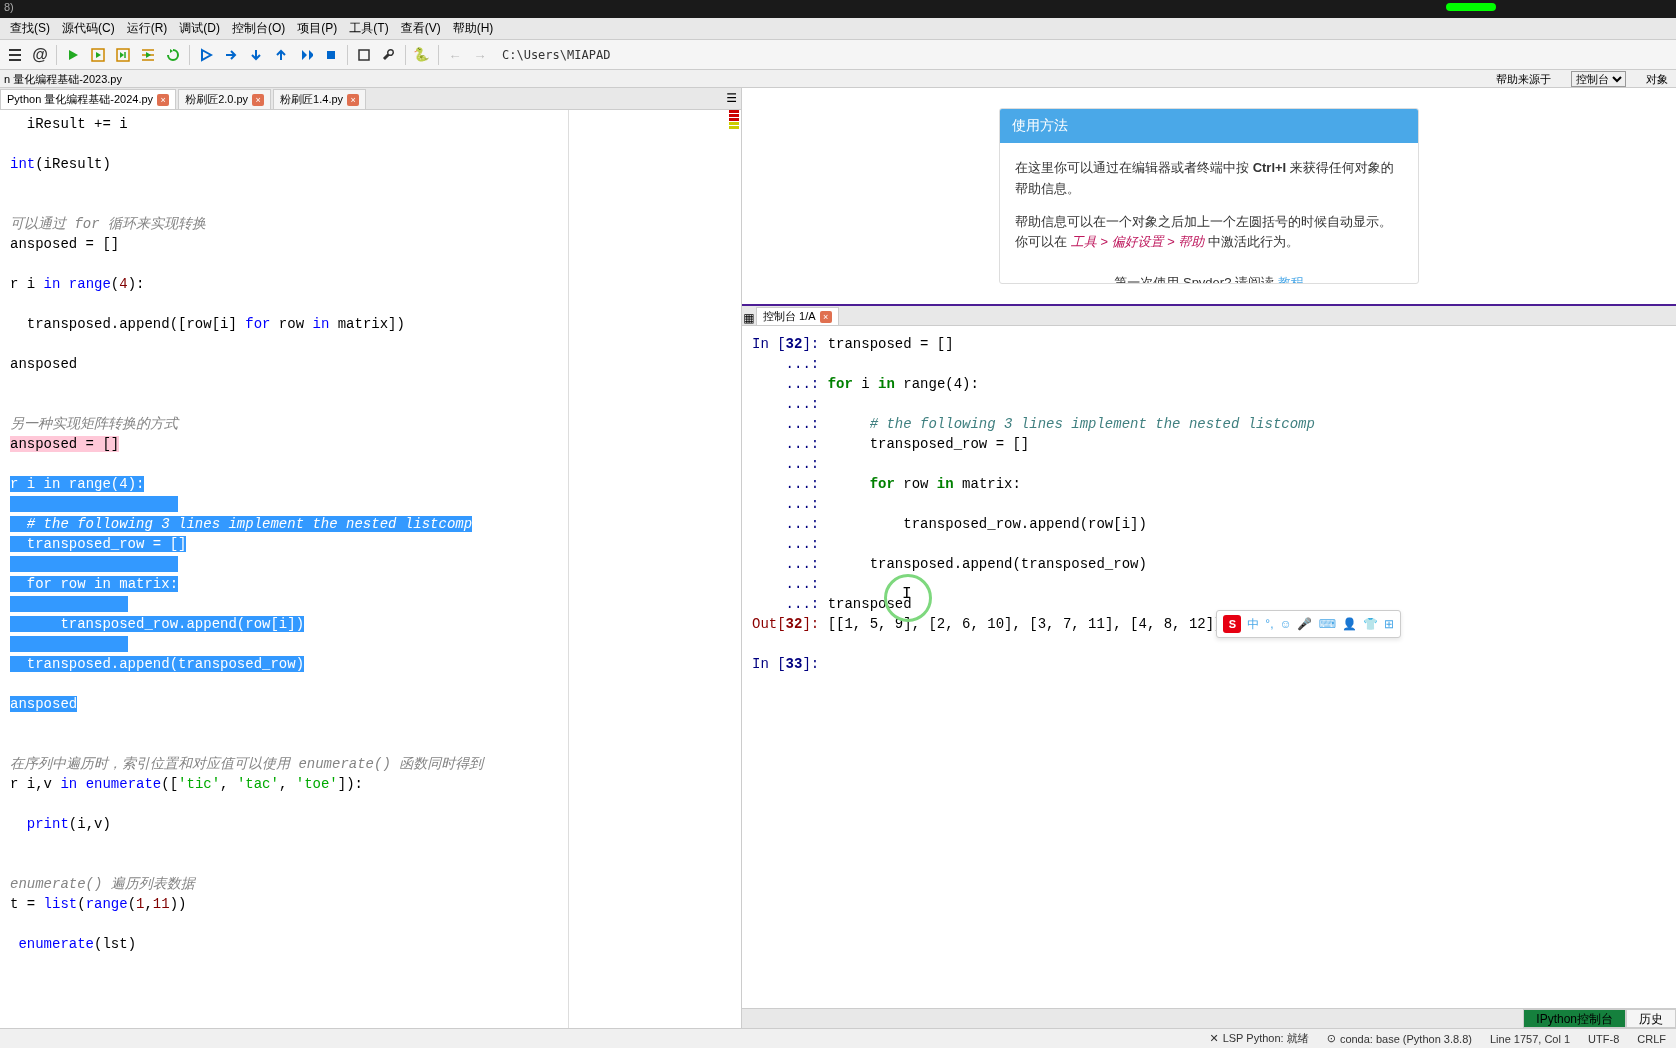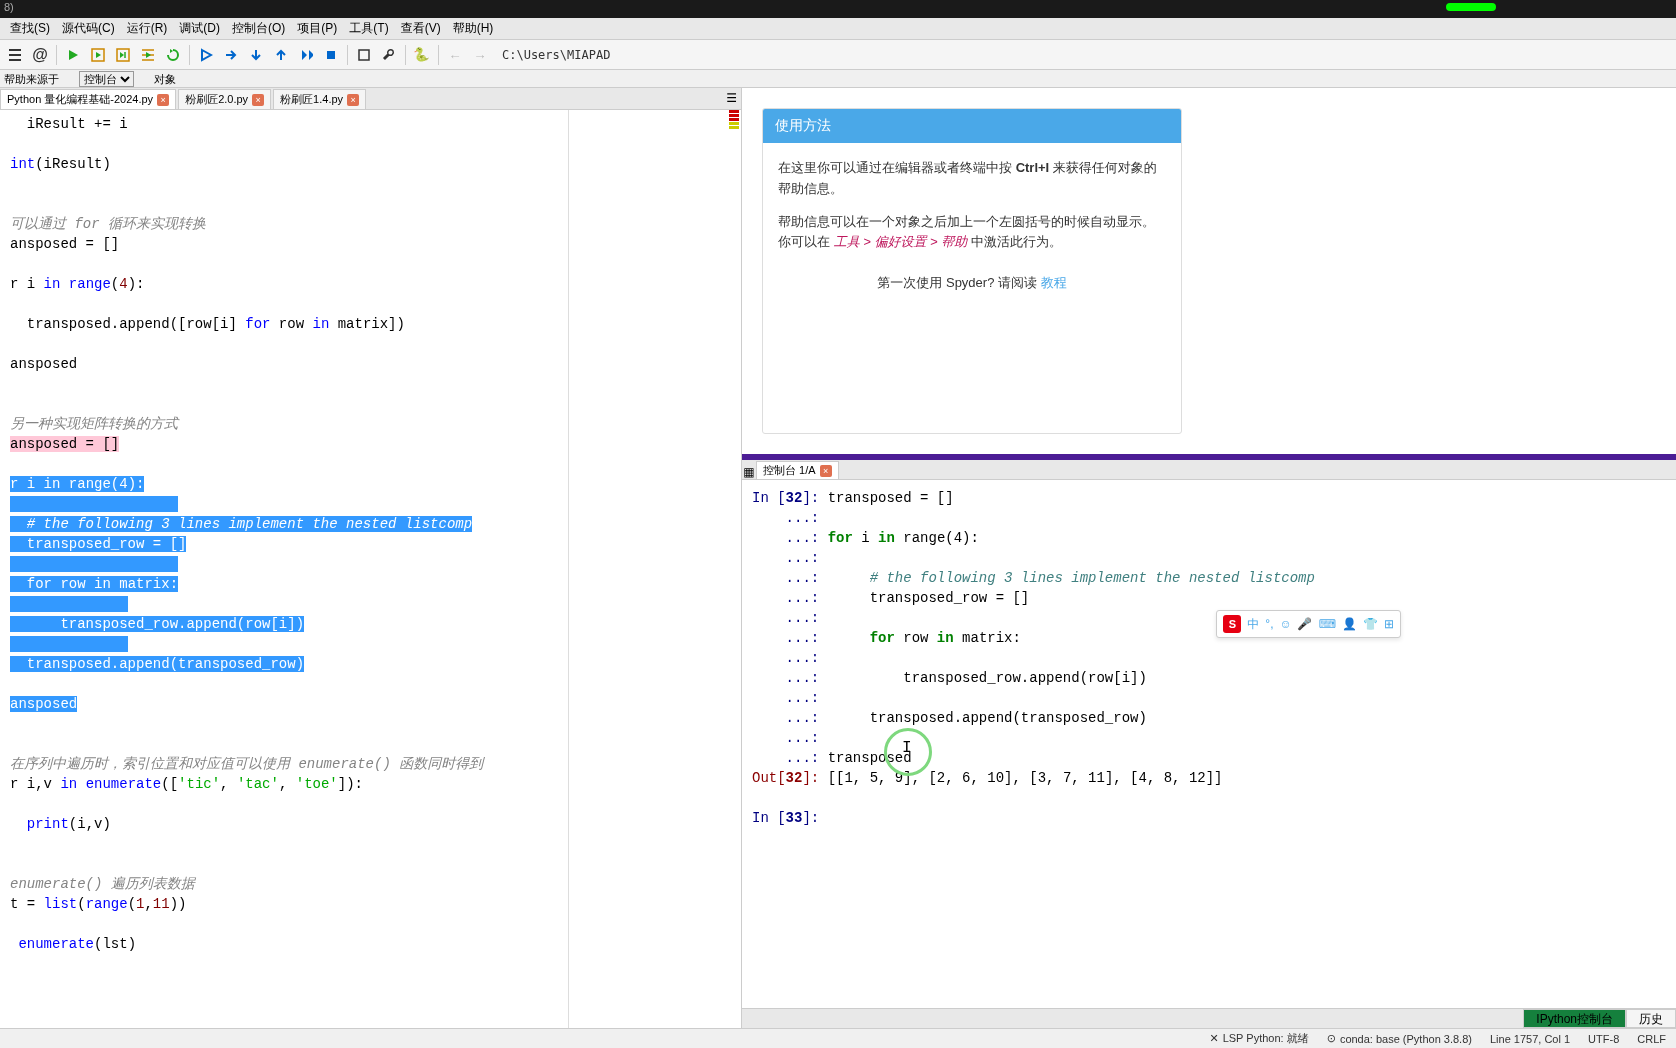--- a/index.html
+++ b/index.html
@@ -40,21 +40,21 @@
 .kw { color: #0000ff; }
 .cm { color: #848484; font-style: italic; }
 .str { color: #00aa00; }
 .num { color: #800000; }
 .hl { background: #ffc8d8; }
 .sel { background: #3399ff; color: #fff; }
 .sel .kw, .sel .cm, .sel .str, .sel .num { color: #fff; }
 
 .right-pane { flex: 1; display: flex; flex-direction: column; }
 
-.help-pane { height: 372px; background: #fff; border-bottom: 6px solid #4c1d95; padding: 20px; display: flex; }
+.help-pane { height: 218px; background: #fff; border-bottom: 2px solid #4c1d95; padding: 20px; display: flex; justify-content: center; }
 .help-card { width: 420px; border: 1px solid #ddd; border-radius: 3px; overflow: hidden; }
 .help-header { background: #4aa8e8; color: #fff; padding: 8px 12px; font-size: 14px; }
 .help-body { padding: 15px; font-size: 13px; line-height: 1.6; color: #333; }
 .help-body p { margin-bottom: 12px; }
 .help-body em { font-style: italic; color: #be185d; }
 .help-body a { color: #4aa8e8; text-decoration: none; }
 .help-footer { text-align: center; padding: 8px; font-size: 13px; }
 
 .right-tabs { height: 22px; background: #e8e8e8; border-bottom: 1px solid #ccc; display: flex; justify-content: flex-end; }
 .right-tab { padding: 2px 12px; border: 1px solid #ccc; border-bottom: none; background: #f0f0f0; font-size: 12px; cursor: pointer; }
@@ -187,20 +187,21 @@
     </button>
   <div class="toolbar-sep"></div>
   <button class="toolbar-btn" style="color:#3776ab;font-weight:bold;">🐍</button>
   <div class="toolbar-sep"></div>
   <button class="toolbar-btn" style="color:#bbb;">←</button>
   <button class="toolbar-btn" style="color:#bbb;">→</button>
   <span class="toolbar-path">C:\Users\MIAPAD</span>
 </div>
 
 <div class="breadcrumb">
+  <div class="breadcrumb-left">n 量化编程基础-2023.py</div>
   <div class="breadcrumb-right">
     <span>帮助来源于</span>
     <select class="breadcrumb-select"><option>控制台</option></select>
     <span>对象</span>
   </div>
 </div>
 
 <div class="main">
 
   <div class="editor-pane">

